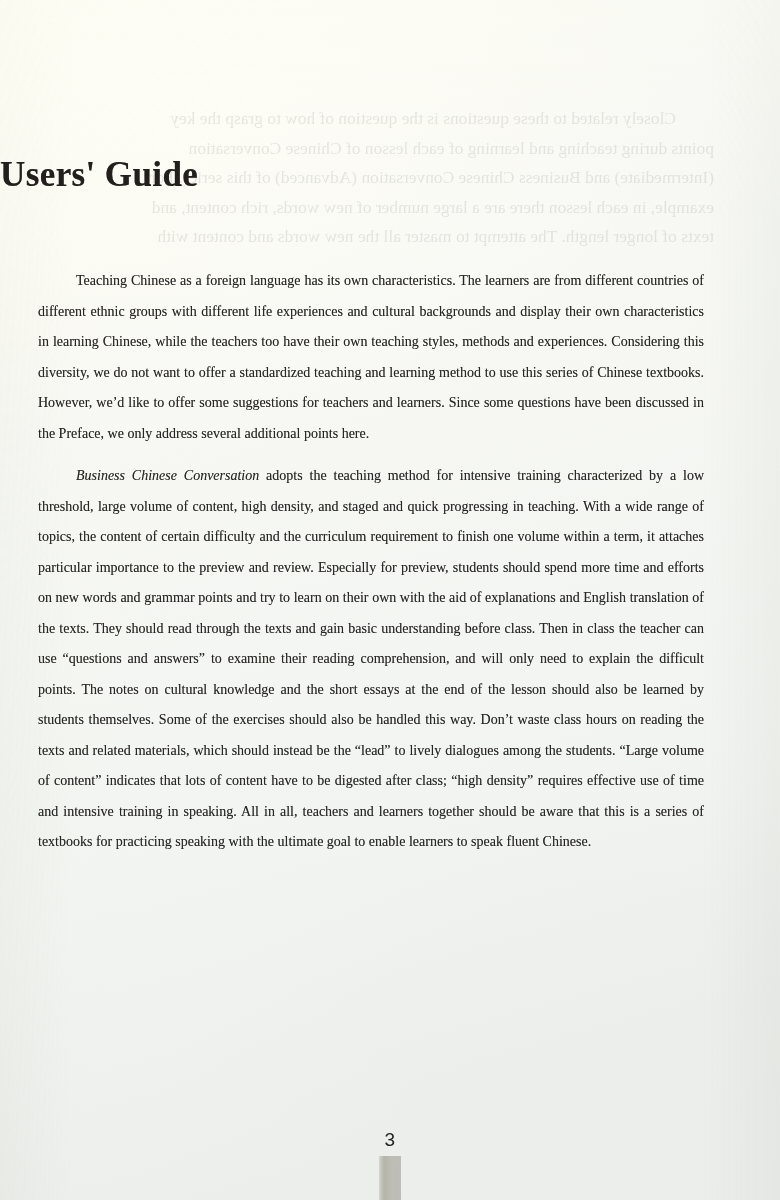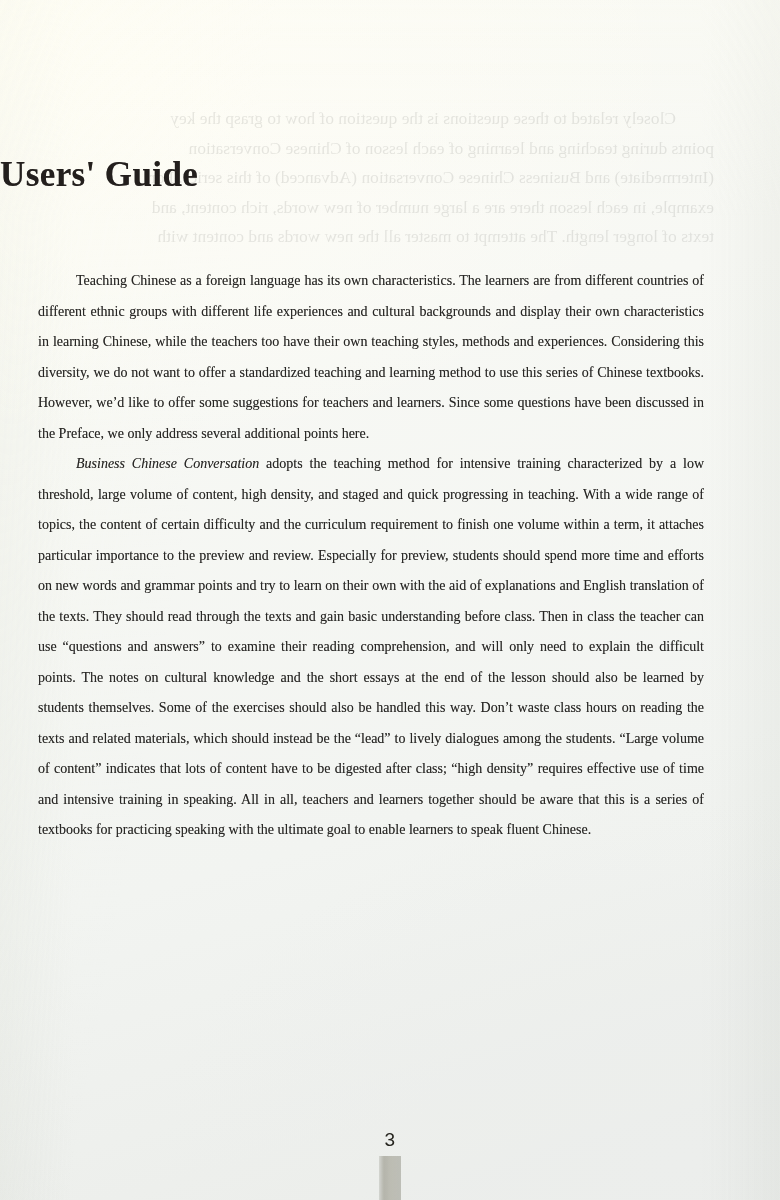--- a/index.html
+++ b/index.html
@@ -86,21 +86,21 @@
     text-justify: inter-word;
     color: #282725;
     text-shadow: 0 0 0.35px rgba(45,43,41,0.45);
   }
 
   #body-copy p {
     margin: 0;
     text-indent: 38px;
   }
 
-  #body-copy p + p { margin-top: 0px; }
+  #body-copy p + p { margin-top: 12px; }
 
   .ital {
     font-style: italic;
   }
 
   
   #page-number {
     position: absolute;
     left: 0;
     right: 0;

